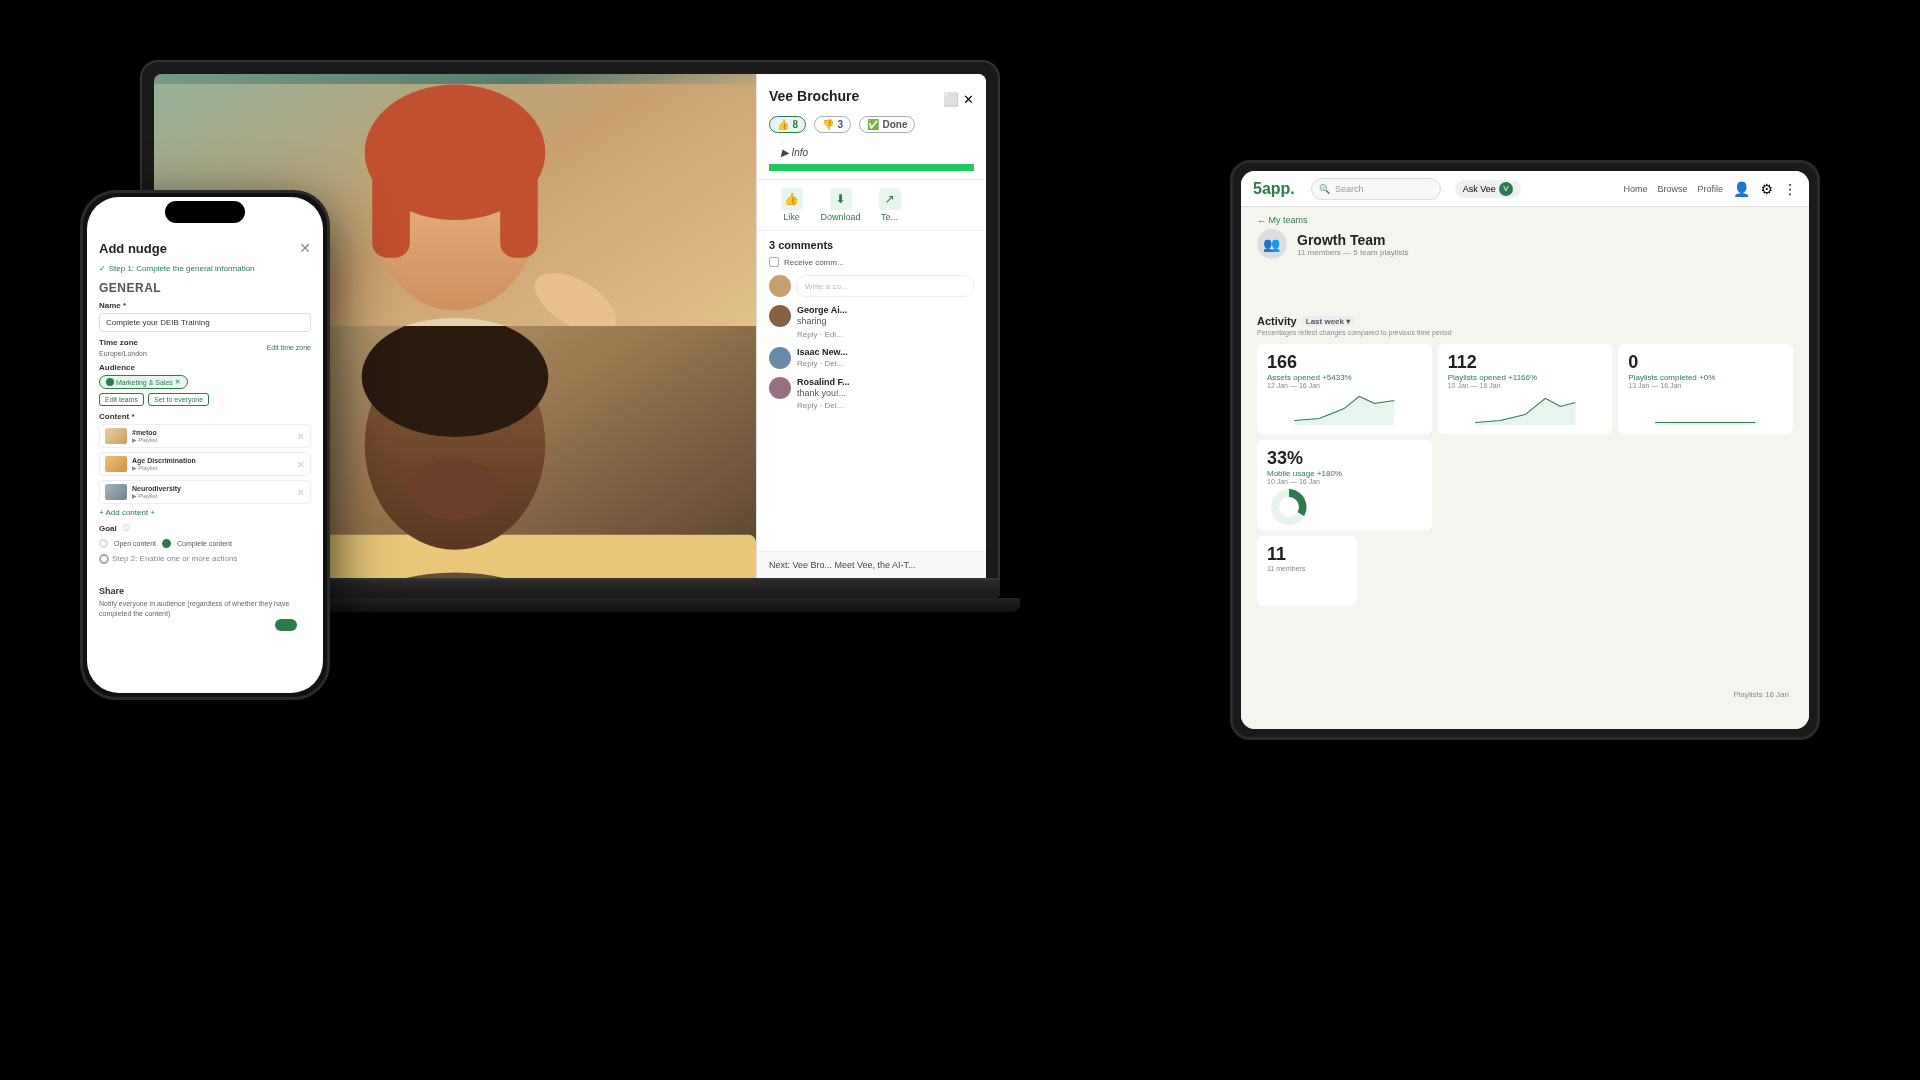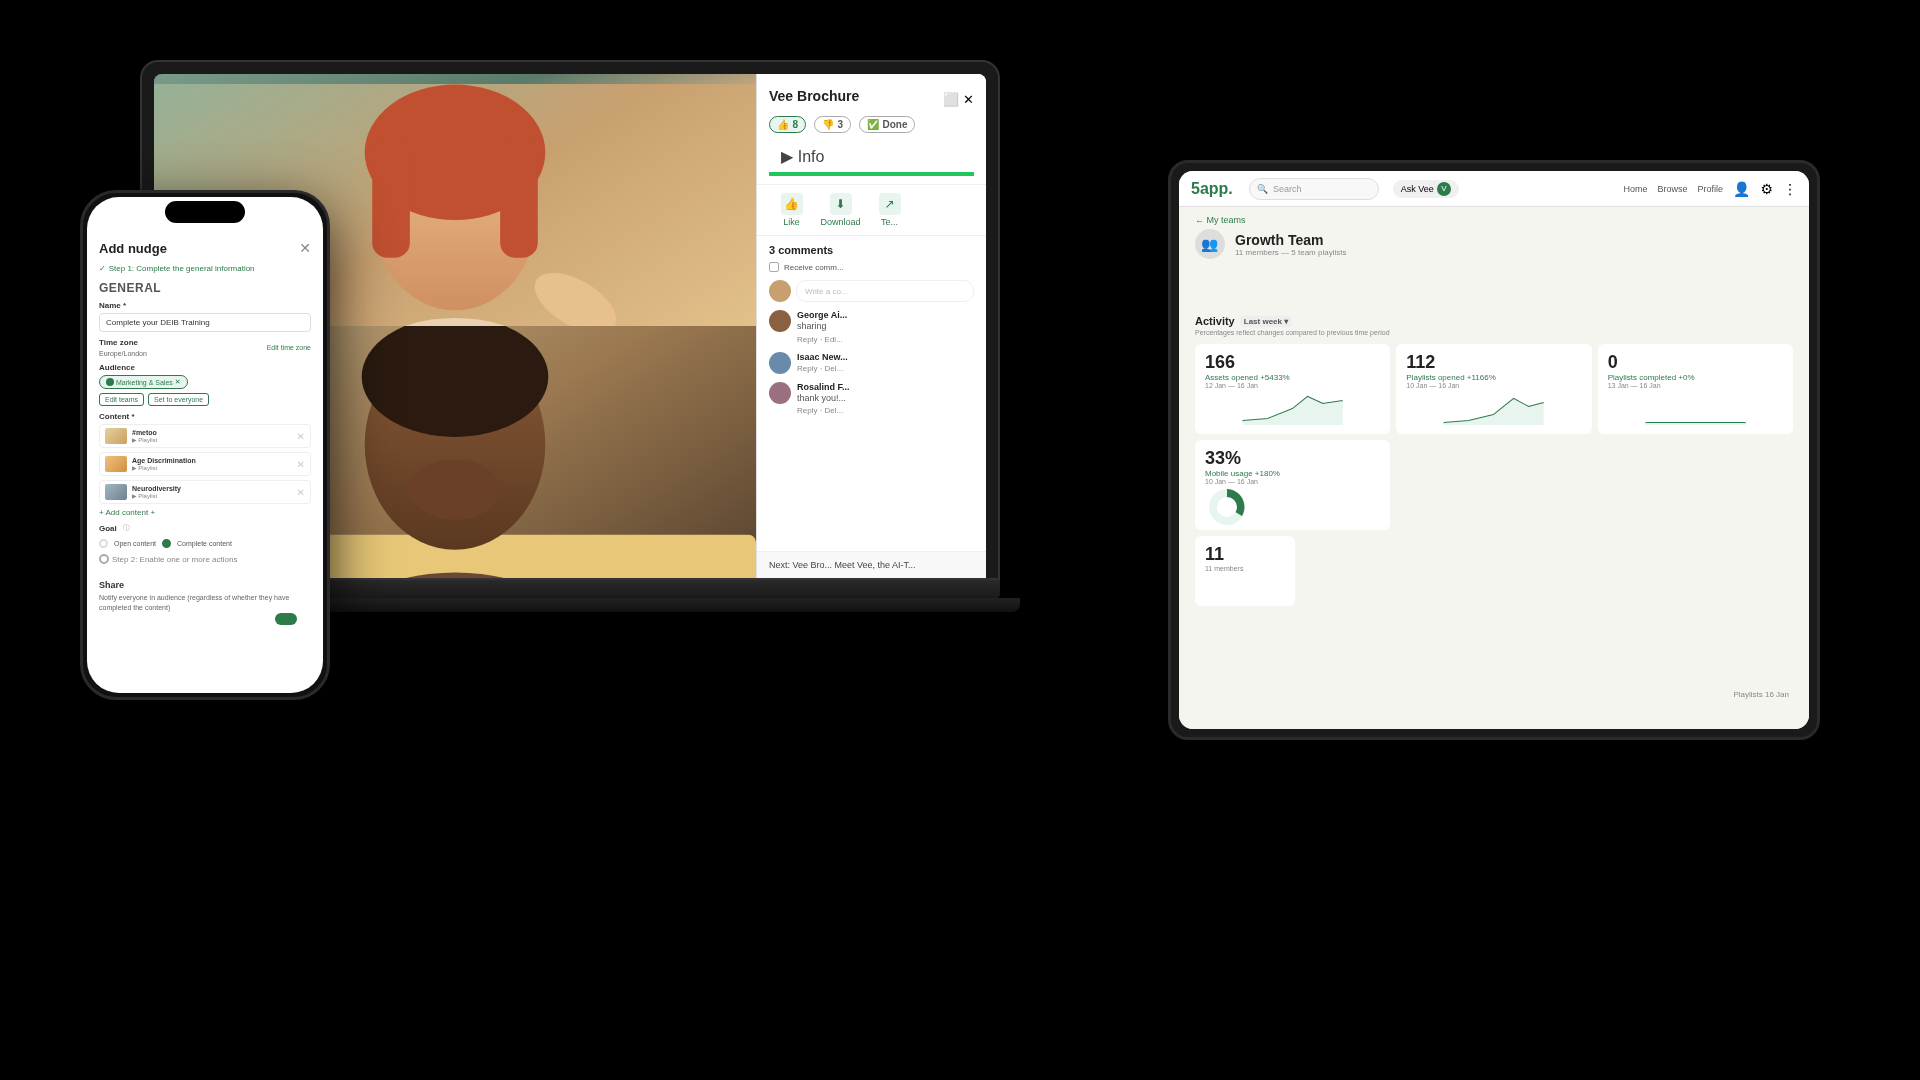--- a/index.html
+++ b/index.html
@@ -131,23 +131,24 @@
       background: #fff;
       border: 1px solid #aaa;
       border-radius: 12px;
       padding: 2px 7px;
       font-size: 10px;
       color: #555;
       font-weight: 600;
     }
     .panel-info-row {
       padding: 6px 12px;
-      font-size: 16px;
+      font-size: 10px;
       color: #444;
-      border-bottom: 4px solid #22c55e;
+      border-bottom: 7px solid #22c55e;
+      font-style: italic;
     }
     .panel-actions {
       display: flex;
       gap: 4px;
       padding: 8px 12px;
       border-bottom: 1px solid #eee;
     }
     .action-btn {
       display: flex;
       flex-direction: column;
@@ -415,23 +416,23 @@
       border: 2px solid #ddd;
       flex-shrink: 0;
     }
     .radio-dot.active {
       border-color: #2d7a4a;
       background: #2d7a4a;
     }
     .step2-indicator {
       font-size: 8px;
       color: #888;
-      margin-bottom: 16px;
-      display: flex;
-      align-items: center;
+      margin-bottom: 22px;
+      display: flex;
+      align-items: flex-start;
       gap: 3px;
     }
     .share-section {
       margin-top: 4px;
     }
     .share-label {
       font-size: 9px;
       font-weight: 700;
       color: #333;
       margin-bottom: 3px;
@@ -447,21 +448,21 @@
       width: 22px; height: 12px;
       background: #2d7a4a;
       border-radius: 6px;
     }
 
     
     .tablet {
       position: absolute;
       right: 100px;
       top: 160px;
-      width: 652px;
+      width: 590px;
       height: 580px;
       z-index: 5;
     }
     .tablet-body {
       position: absolute;
       inset: 0;
       background: #1a1a1a;
       border-radius: 20px;
       border: 3px solid #2a2a2a;
       box-shadow: 0 20px 60px rgba(0,0,0,0.8);

